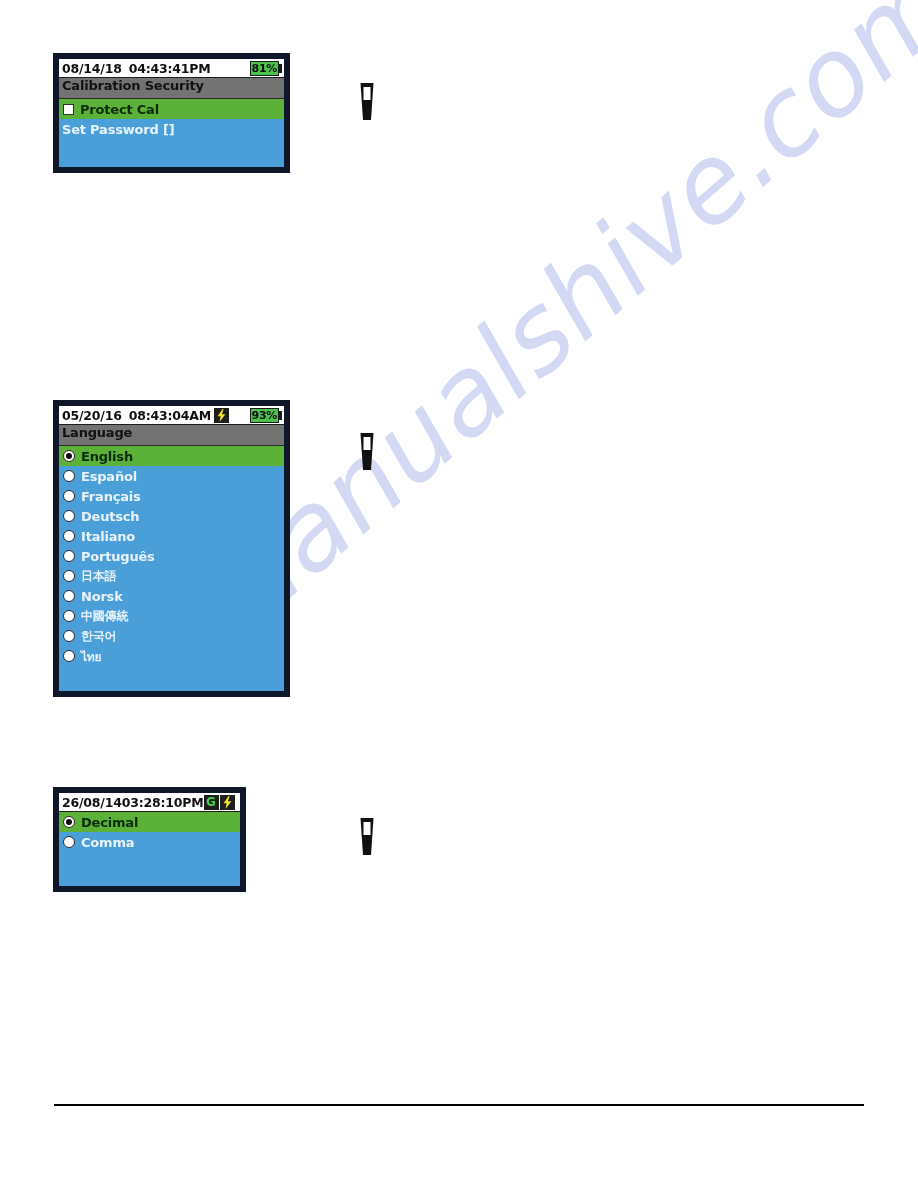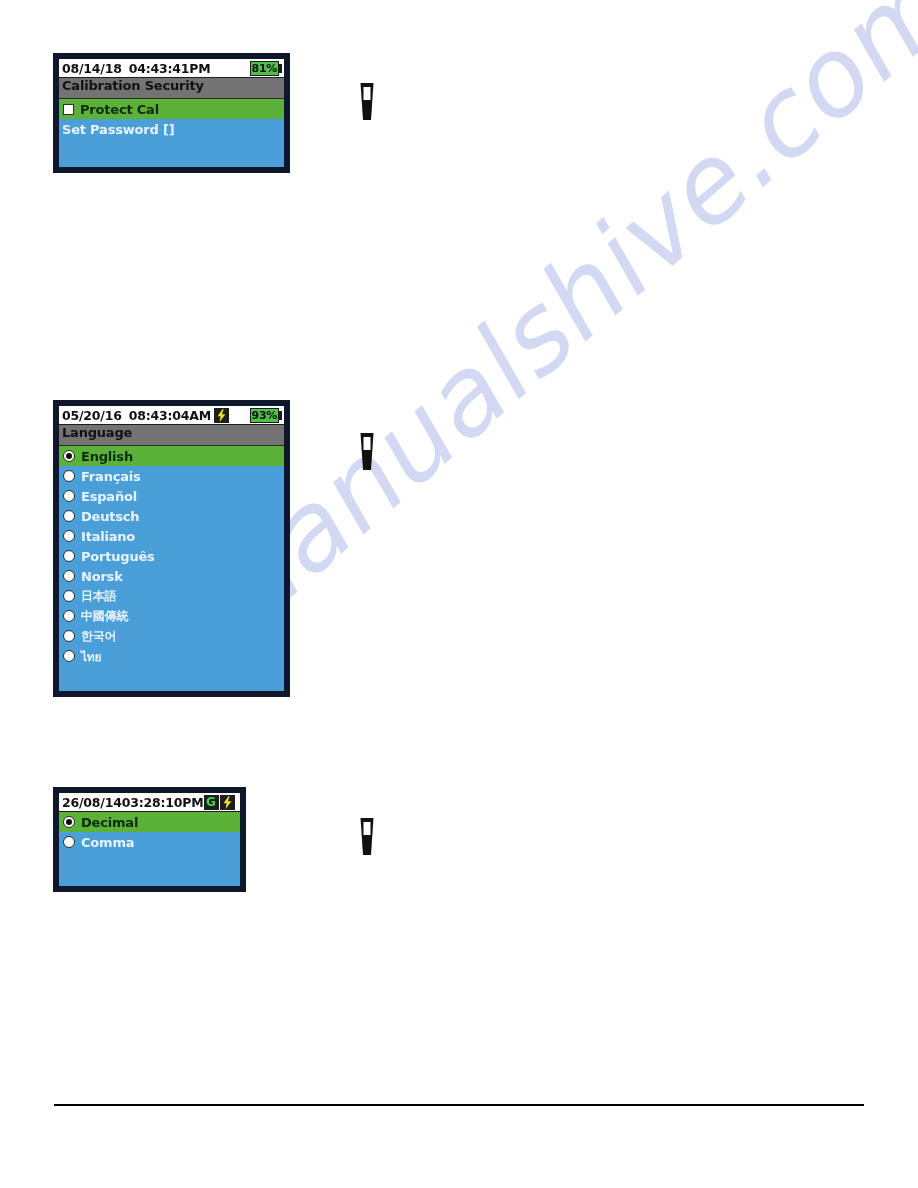--- a/index.html
+++ b/index.html
@@ -322,45 +322,45 @@
     <div class="title-bar">
       <span class="title-text">Language</span>
     </div>
 
     <div class="row selected">
       <span class="radio on"></span>
       <span class="row-label">English</span>
     </div>
     <div class="row plain">
       <span class="radio"></span>
+      <span class="row-label">Español</span>
+    </div>
+    <div class="row plain">
+      <span class="radio"></span>
       <span class="row-label">Français</span>
     </div>
     <div class="row plain">
       <span class="radio"></span>
-      <span class="row-label">Español</span>
-    </div>
-    <div class="row plain">
-      <span class="radio"></span>
       <span class="row-label">Deutsch</span>
     </div>
     <div class="row plain">
       <span class="radio"></span>
       <span class="row-label">Italiano</span>
     </div>
     <div class="row plain">
       <span class="radio"></span>
       <span class="row-label">Português</span>
     </div>
     <div class="row plain">
       <span class="radio"></span>
+      <span class="row-label cjk">日本語</span>
+    </div>
+    <div class="row plain">
+      <span class="radio"></span>
       <span class="row-label">Norsk</span>
-    </div>
-    <div class="row plain">
-      <span class="radio"></span>
-      <span class="row-label cjk">日本語</span>
     </div>
     <div class="row plain">
       <span class="radio"></span>
       <span class="row-label cjk">中國傳統</span>
     </div>
     <div class="row plain">
       <span class="radio"></span>
       <span class="row-label cjk">한국어</span>
     </div>
     <div class="row plain">

